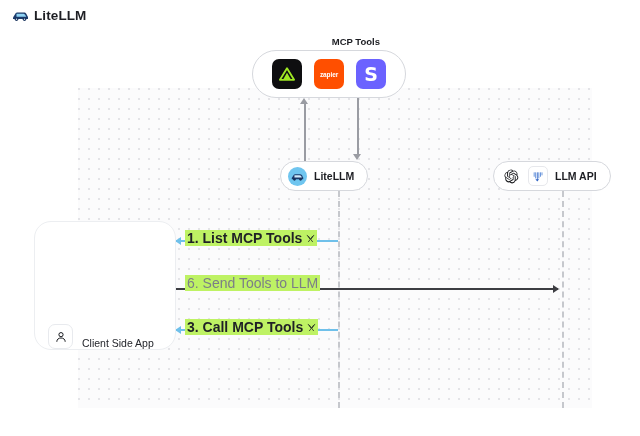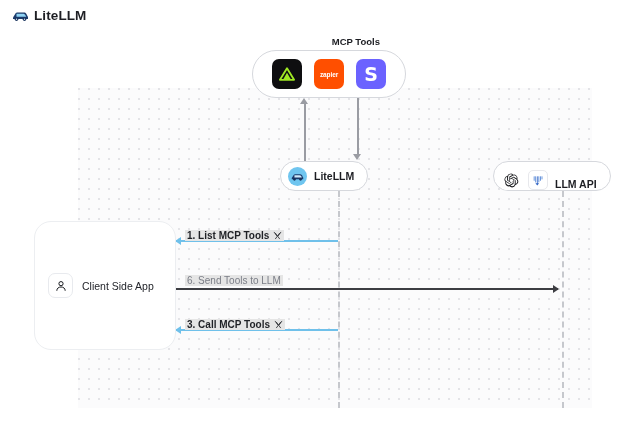--- a/index.html
+++ b/index.html
@@ -173,21 +173,21 @@
     gap: 7px;
     z-index: 22;
   }
   .node-label {
     font-size: 10.5px;
     font-weight: 600;
     color: #1c1d22;
     white-space: nowrap;
   }
   .node-litellm { left: 280px; top: 161px; }
-  .node-llmapi  { left: 493px; top: 161px; align-items: flex-end; }
+  .node-llmapi  { left: 493px; top: 161px; }
 
   .avatar-circle {
     width: 19px; height: 19px;
     border-radius: 50%;
     background: #6fc5ef;
     display: flex;
     align-items: center;
     justify-content: center;
     flex: 0 0 auto;
     overflow: hidden;
@@ -215,21 +215,21 @@
 
   
   .client-card {
     position: absolute;
     left: 34px; top: 221px;
     width: 142px; height: 129px;
     background: #ffffff;
     border: 1px solid #eceef1;
     border-radius: 17px;
     display: flex;
-    align-items: center;
+    align-items: flex-end;
     z-index: 20;
     padding-left: 13px;
     gap: 9px;
   }
   .client-icon-tile {
     width: 25px; height: 25px;
     border-radius: 7px;
     border: 1px solid #e8eaee;
     background: #ffffff;
     display: flex;
@@ -269,27 +269,27 @@
     border-left: none;
     border-right: 6px solid #6fc0ea;
     left: -1px; right: auto;
   }
   .msg-dark .track { background: #3c3d42; }
   .msg-dark .head  { border-left: 6px solid #3c3d42; right: -1px; }
 
   .msg-caption {
     position: absolute;
     white-space: nowrap;
-    font-size: 10px;
+    font-size: 14px;
     font-weight: 600;
     z-index: 19;
     display: flex;
     align-items: center;
     gap: 4px;
-    background: #e5e5e5;
+    background: #bef264;
     padding: 0 2px;
   }
   .cap-dark { color: #1f2126; }
   .cap-gray { color: #7b7e87; font-weight: 500; }
 
   
   .vconn {
     position: absolute;
     width: 2px;
     background: #9a9ca3;

